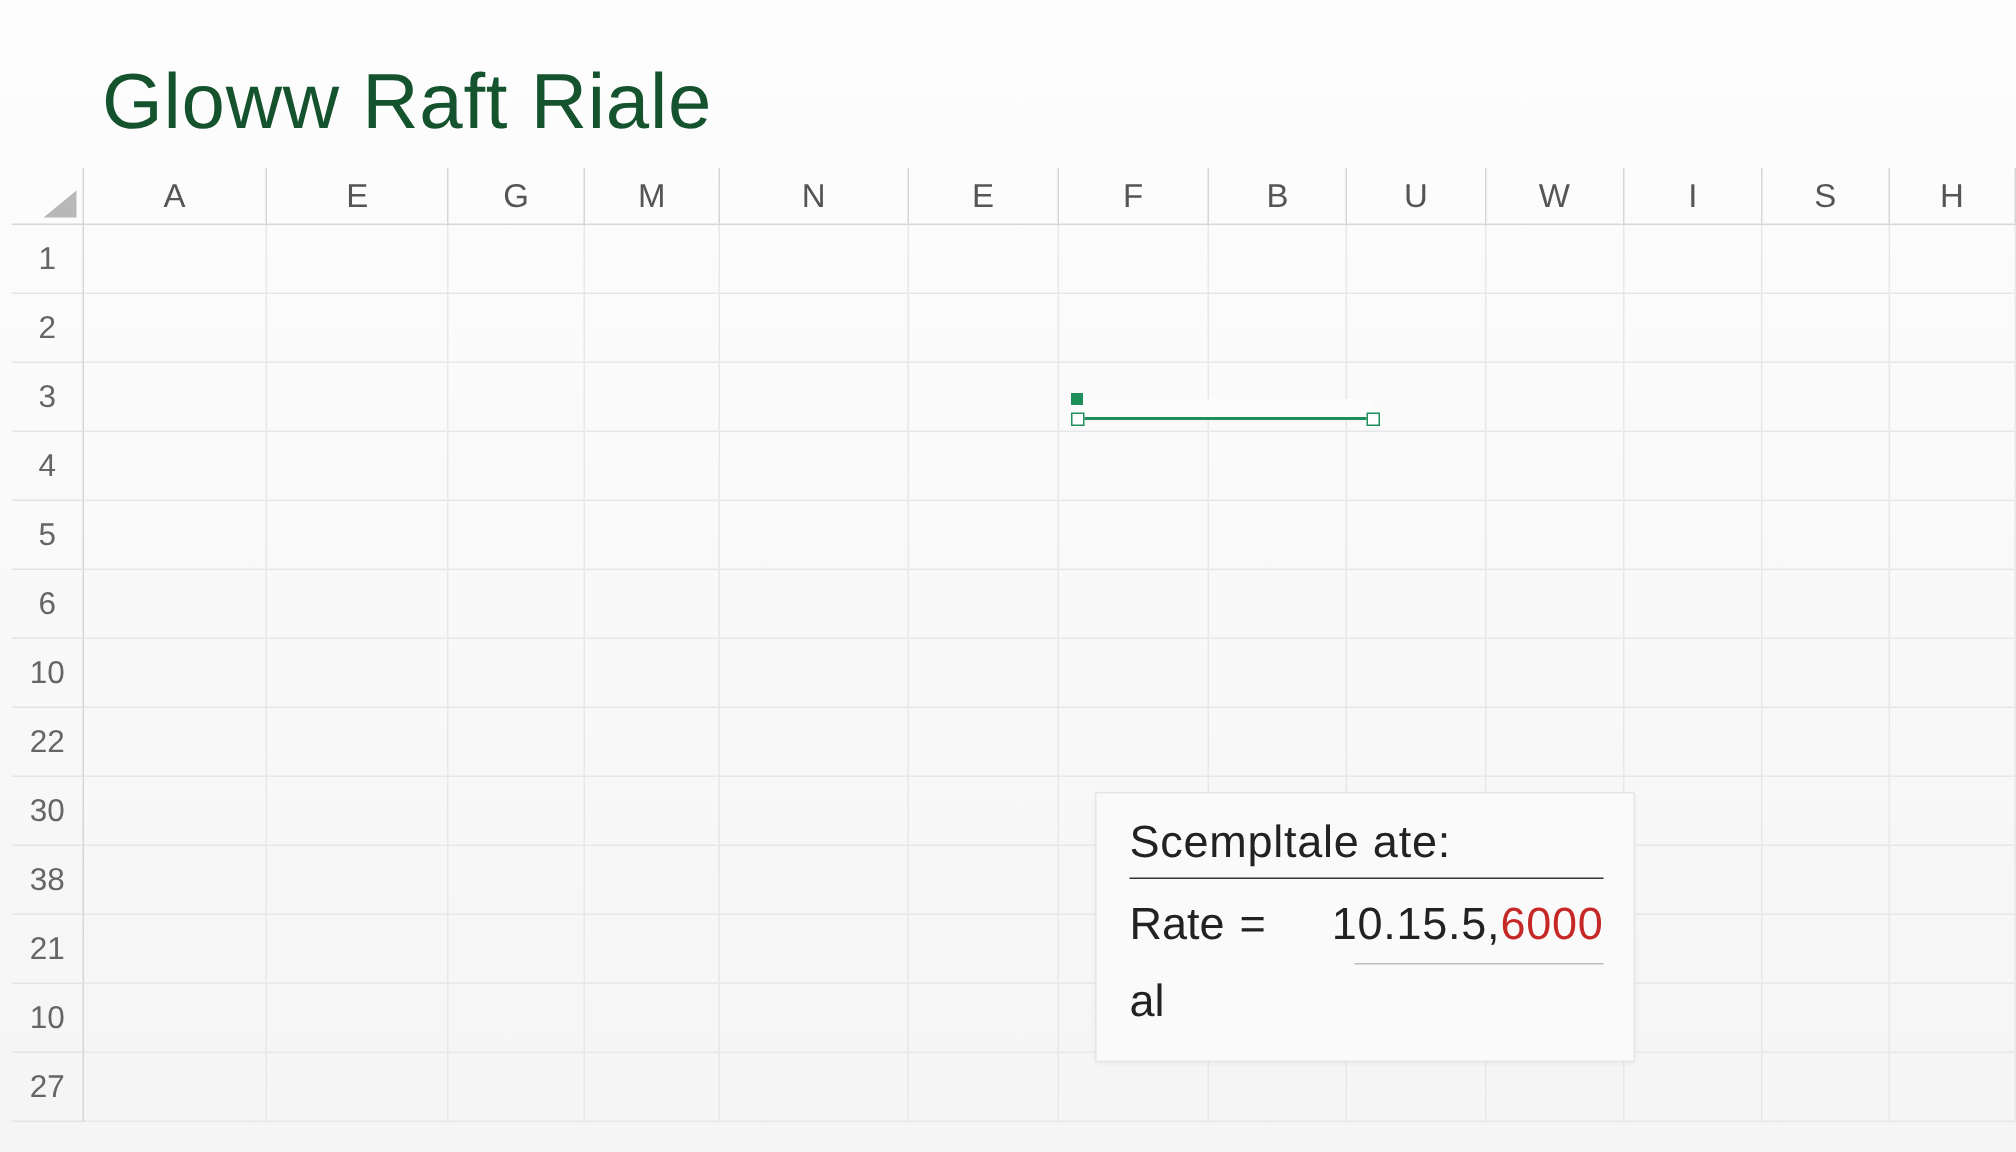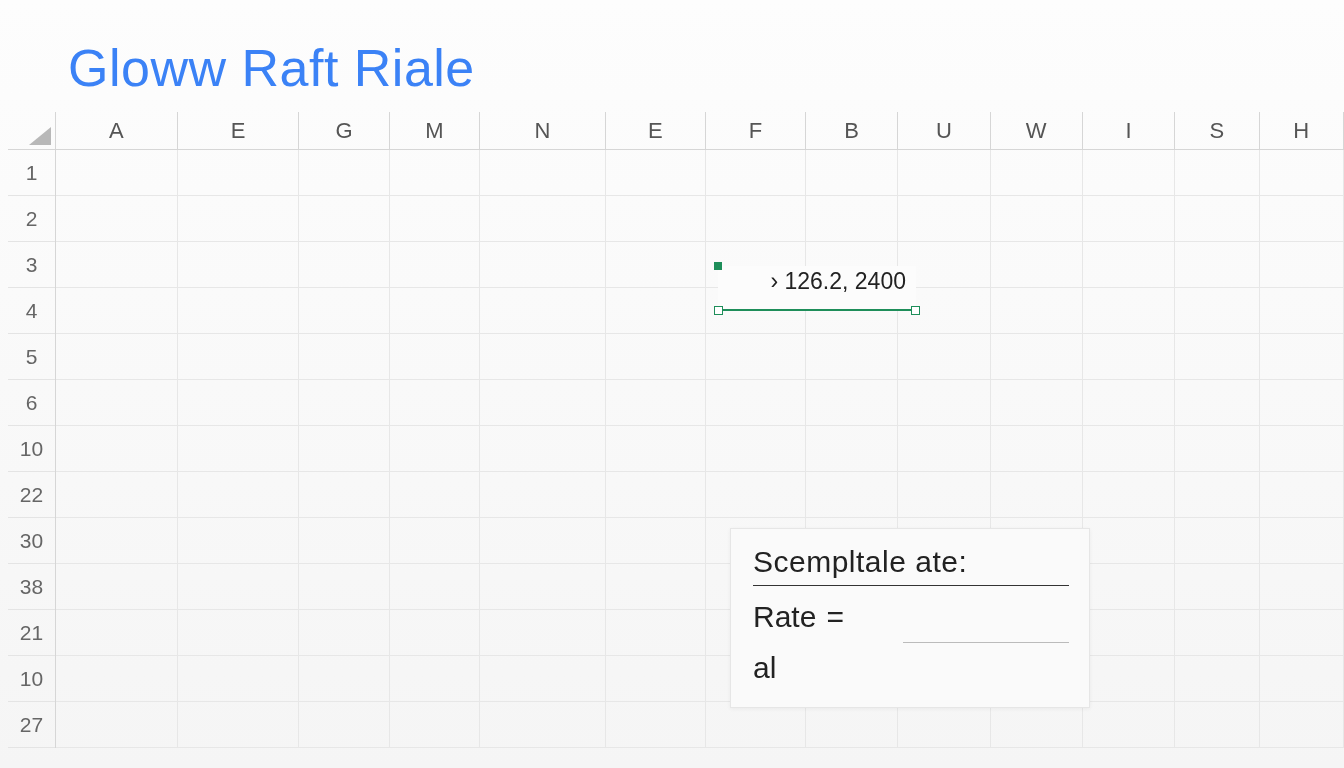--- a/index.html
+++ b/index.html
@@ -11,21 +11,21 @@
     overflow: hidden;
     position: relative;
   }
 
   .title {
     position: absolute;
     top: 38px;
     left: 68px;
     font-size: 52px;
     font-weight: 500;
-    color: #3b82f6;
+    color: #14532d;
     letter-spacing: 0.5px;
   }
 
   .sheet {
     position: absolute;
     top: 112px;
     left: 8px;
     right: 0;
     bottom: 0;
   }
@@ -402,29 +402,31 @@
         <div class="grid-cell" style="width: 94px;"></div>
         <div class="grid-cell" style="width: 94px;"></div>
         <div class="grid-cell" style="width: 86px;"></div>
         <div class="grid-cell" style="width: 86px;"></div>
       </div>
     </div>
 </div>
 
 <div class="calc-box">
   <div class="calc-handle-top"></div>
-  <div class="calc-line">› 126.2, 2400</div>
   <div class="calc-gap"></div>
   <div class="calc-bottom-bar"></div>
 </div>
 
 <div class="result-panel">
   <div class="result-title">Scempltale ate:</div>
   <div class="result-row">
     <span class="result-label">Rate</span>
     <span class="result-eq">=</span>
+    <span class="result-val">
+      <span>10.15.5,</span><span class="redpart">6000</span>
+    </span>
   </div>
   <div class="divider-thin"></div>
   <div class="result-row">
     <span class="result-label">al</span>
     <span class="result-eq" style="visibility:hidden">=</span>
   </div>
 </div>
 
 </body></html>

